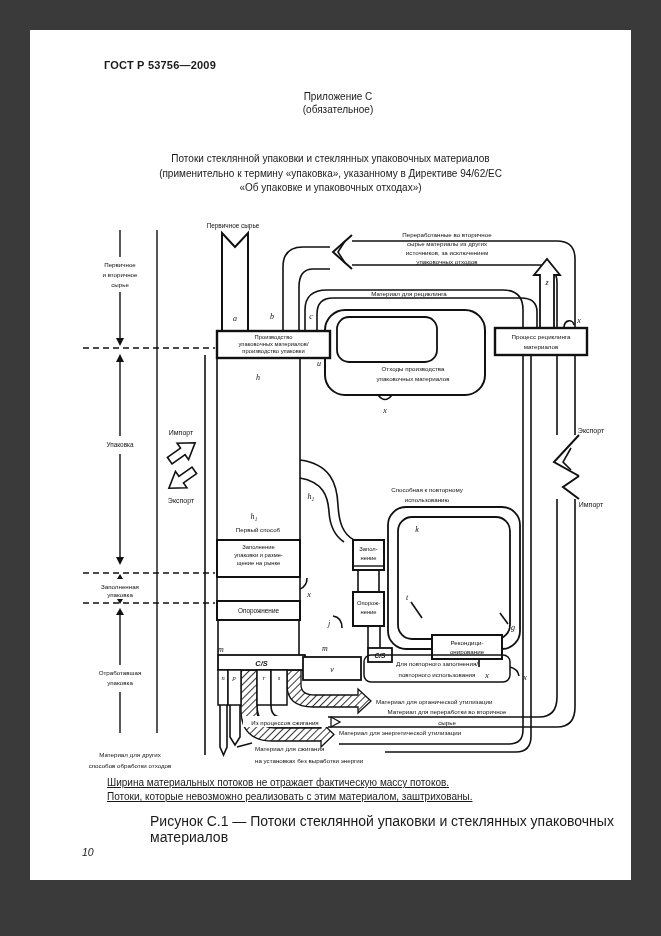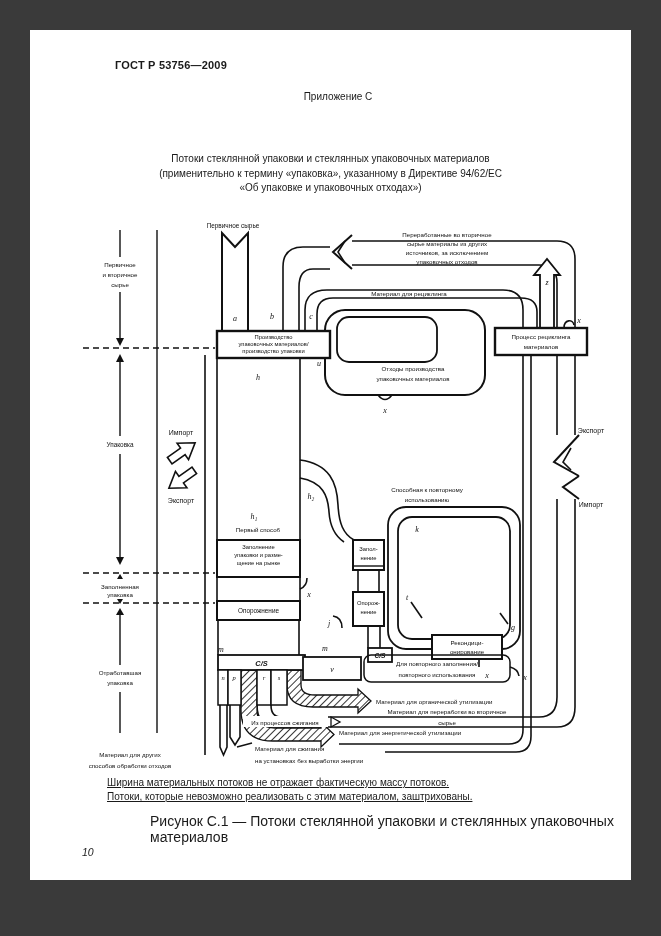--- a/index.html
+++ b/index.html
@@ -24,24 +24,25 @@
   .lt{font-family:"Liberation Serif","DejaVu Serif",serif;font-style:italic;font-size:8px;text-anchor:middle;}
   .ltc{font-family:"Liberation Serif","DejaVu Serif",serif;font-style:italic;font-size:6.5px;text-anchor:middle;}
   .cs{font-family:"Liberation Sans",sans-serif;font-weight:bold;font-style:italic;font-size:6.6px;text-anchor:middle;}
   .ln{stroke:#111;fill:none;}
 </style>
 </head>
 <body>
 
 <div class="page">
 
-  <div class="abs gost" style="left:45px;top:29px;padding-left:40px;">ГОСТ Р 53756—2009</div>
+  <div class="abs gost" style="left:34px;top:29px;padding-left:40px;">ГОСТ Р 53756—2009</div>
 
   <div class="abs center appendix" style="top:60px;padding-left:15px;">
     <div>Приложение С</div>
+    <div>(обязательное)</div>
   </div>
 
   <div class="abs center" style="top:122px;">
     <div class="title-b">Потоки стеклянной упаковки и стеклянных упаковочных материалов</div>
     <div class="title-n">(применительно к термину «упаковка», указанному в Директиве 94/62/ЕС</div>
     <div class="title-n">«Об упаковке и упаковочных отходах»)</div>
   </div>
 
   <svg class="abs" style="left:45px;top:185px;" width="575" height="560" viewBox="0 0 575 560">
     <defs>

